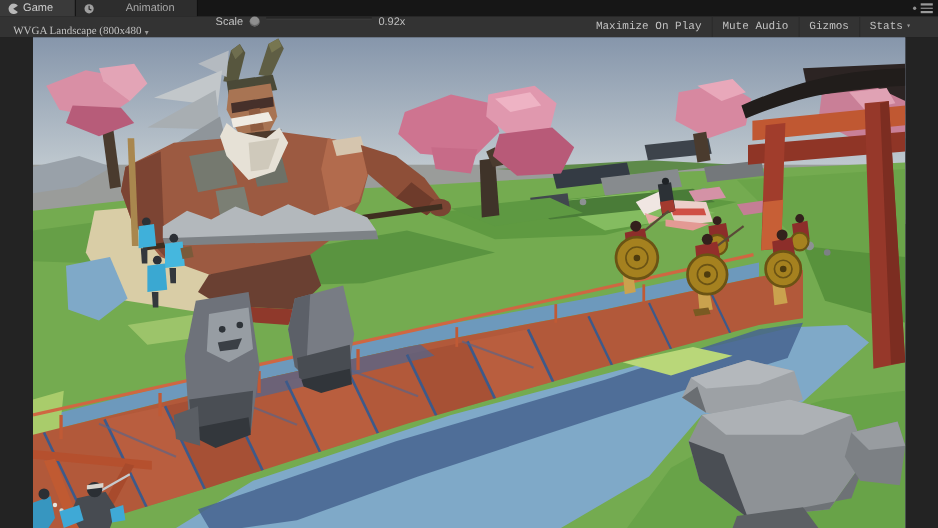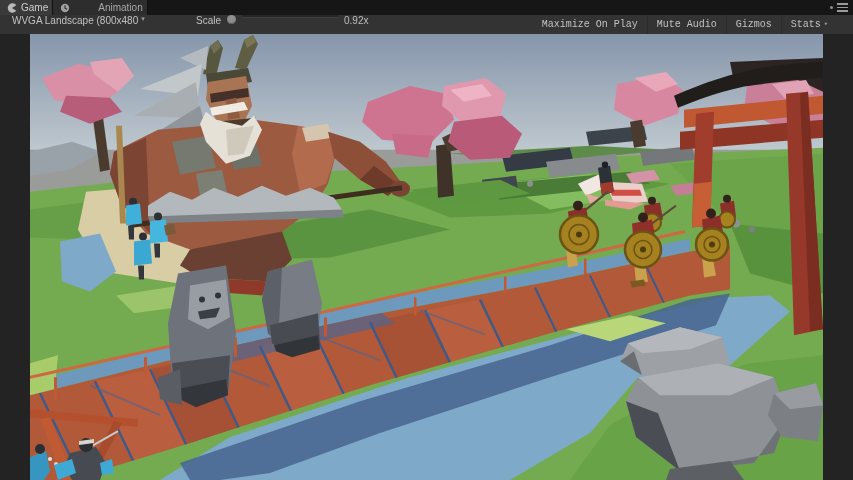--- a/index.html
+++ b/index.html
@@ -8,40 +8,40 @@
     background:#232323;font-family:"Liberation Sans",sans-serif;
     -webkit-font-smoothing:antialiased;
   }
   
   .tabbar{
     position:absolute;left:0;top:0;width:853px;height:15px;
     background:#161616;display:flex;align-items:stretch;
   }
   .tab{
     display:flex;align-items:center;gap:4px;
-    padding:0 4px 0 7px;font-size:10px;color:#b5b5b5;
+    padding:0 20px 0 7px;font-size:10px;color:#b5b5b5;
     border-right:1px solid #101010;cursor:default;white-space:nowrap;
   }
   .tab.active{background:#3a3a3a;color:#cfcfcf;}
   .tab.inactive{background:#2d2d2d;color:#a8a8a8;gap:28px;}
   .tab .ticon{display:flex;align-items:center;}
   .panel-menu{
     position:absolute;right:5px;top:3px;display:flex;align-items:center;gap:4px;
   }
   .menu-dot{width:3px;height:3px;background:#8f8f8f;border-radius:50%;}
   .menu-lines{display:flex;flex-direction:column;gap:2px;}
   .menu-lines i{display:block;width:11px;height:1.5px;background:#9a9a9a;}
   
   .toolbar{
     position:absolute;left:0;top:15px;width:853px;height:19px;
     background:#333333;border-bottom:1px solid #181818;
     font-size:10px;color:#c2c2c2;
   }
   .aspect{
-    position:absolute;left:12px;top:0;height:19px;display:flex;align-items:flex-start;gap:3px;
+    position:absolute;left:12px;top:0;height:19px;display:flex;align-items:flex-end;gap:3px;font-family:Liberation Serif, serif;
   }
   .caret{font-size:7px;color:#9a9a9a;line-height:1;}
   .scale-wrap{
     position:absolute;left:196px;top:0;height:19px;display:flex;align-items:flex-start;gap:6px;
   }
   .scale-knob{width:9px;height:9px;border-radius:50%;background:#8f8f8f;box-shadow:inset 0 -1px 1px #5c5c5c;}
   .scale-track{width:96px;height:2px;background:#262626;border-bottom:1px solid #3f3f3f;}
   .scale-value{color:#bdbdbd;}
   .tb-buttons{
     position:absolute;right:16px;top:0;height:19px;display:flex;align-items:stretch;font-family:Liberation Mono, monospace;

